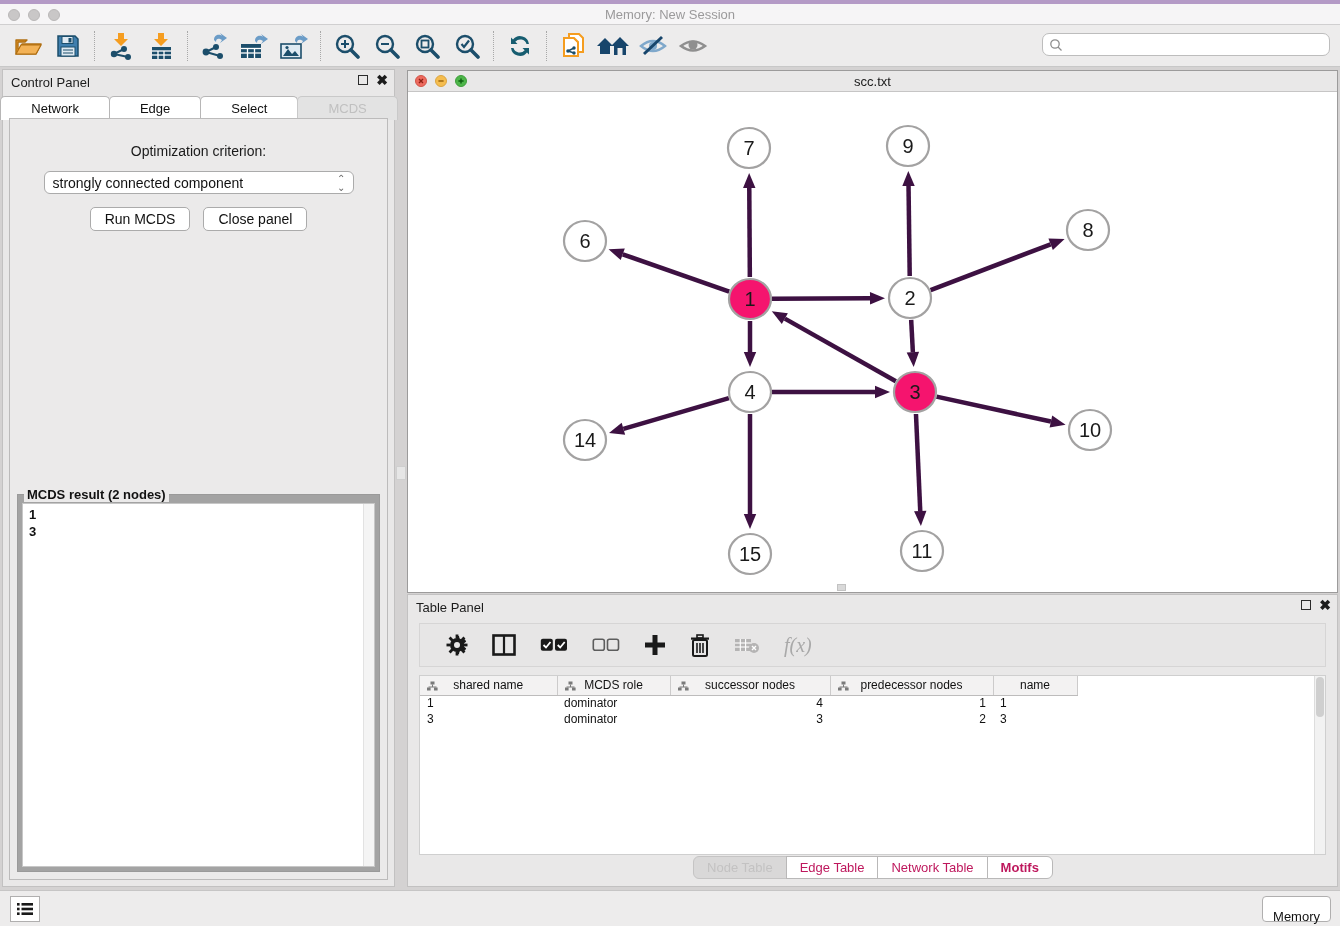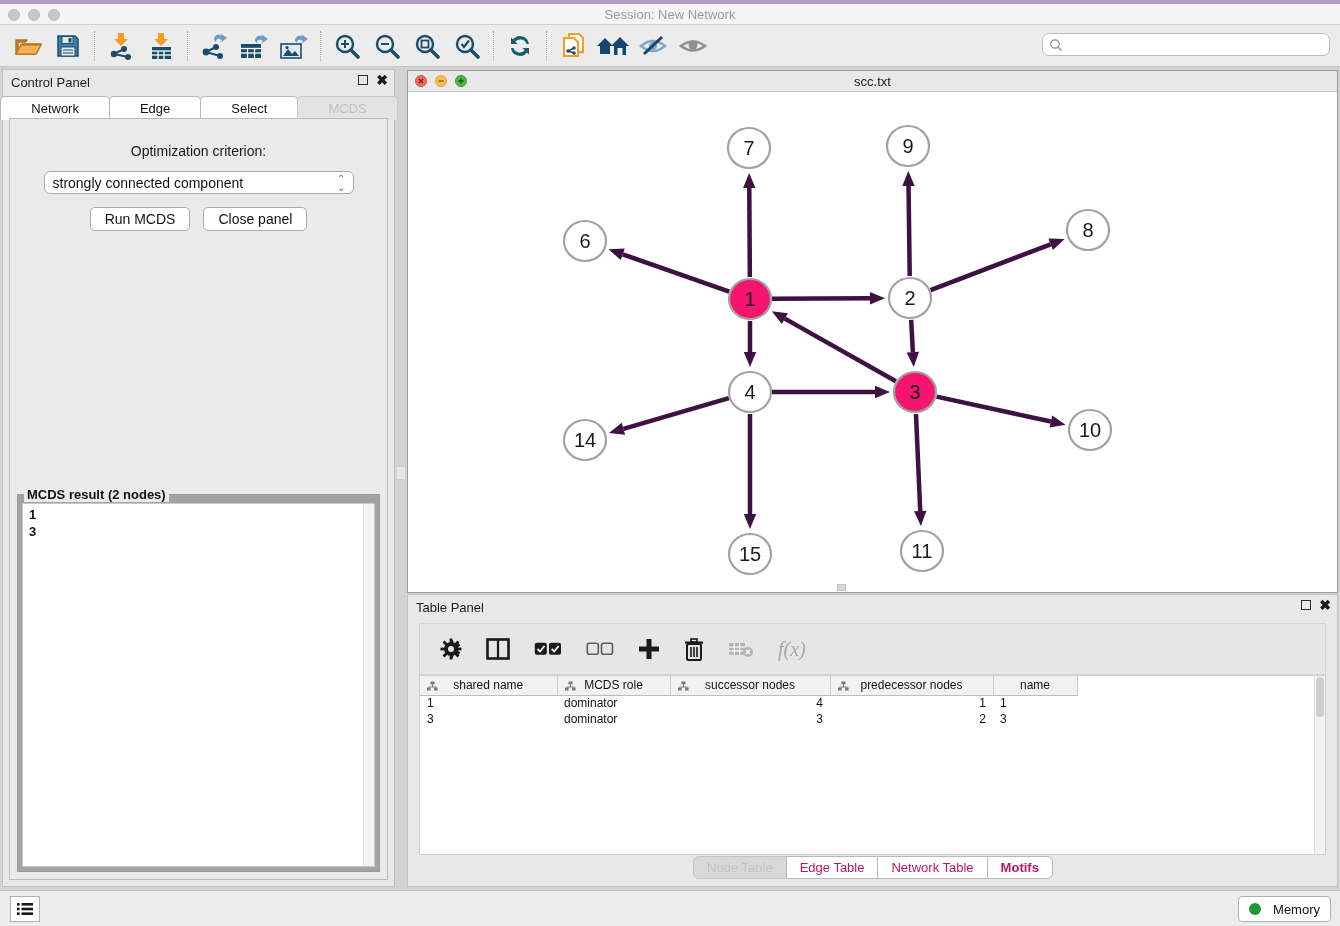--- a/index.html
+++ b/index.html
@@ -49,55 +49,55 @@
   .net-window { position:absolute; left:407px; top:70px; width:931px; height:523px; background:#fff; border:1px solid #9c9b9b; }
   .net-titlebar { height:21px; background:#e9e8e8; border-bottom:1px solid #c6c5c5; position:relative; }
   .net-title { position:absolute; left:0; right:0; top:3px; text-align:center; font-size:13px; color:#1a1a1a; }
   .net-lights { position:absolute; left:7px; top:4px; display:flex; gap:8px; }
   .net-canvas { position:absolute; left:0; top:21px; right:0; bottom:0; background:#fff; }
   .canvas-handle { position:absolute; bottom:1px; left:429px; width:9px; height:7px; background:#d9d9d9; border:1px solid #c2c2c2; }
   .left-grip { position:absolute; left:396px; top:466px; width:10px; height:14px; background:#e6e6e6; border:1px solid #cfcfcf; }
 
   
   .table-panel { position:absolute; left:407px; top:594px; width:931px; height:293px; background:#e9e8e8; border:1px solid #c2c1c1; }
-  .tp-toolbar { position:absolute; left:11px; right:11px; top:28px; height:52px; background:#e7e6e6; border:1px solid #d6d5d5; display:flex; align-items:center; padding-left:20px; gap:24px; }
+  .tp-toolbar { position:absolute; left:11px; right:11px; top:28px; height:44px; background:#e7e6e6; border:1px solid #d6d5d5; display:flex; align-items:center; padding-left:26px; gap:24px; }
   .tp-icon { display:flex; align-items:center; justify-content:center; }
   .fx { font-family:"Liberation Serif", serif; font-style:italic; font-size:20px; color:#a9a9a9; }
   .tbl-wrap { position:absolute; left:11px; right:11px; top:80px; bottom:31px; background:#fff; border:1px solid #cfcfcf; overflow:hidden; }
   .tbl-scroll { position:absolute; right:0; top:0; bottom:0; width:11px; background:#f2f2f2; border-left:1px solid #ddd; }
   .tbl-scroll .thumb { position:absolute; top:1px; left:1px; right:1px; height:40px; background:#cfcfcf; border-radius:4px; }
   table.grid { border-collapse:collapse; table-layout:fixed; }
   table.grid th { background:#f3f2f2; border-right:1px solid #cccbcb; border-bottom:1px solid #bdbcbc; font-size:12px; font-weight:normal; color:#111; height:19px; text-align:center; position:relative; }
   table.grid th .tree-ico { position:absolute; left:7px; top:5px; }
   table.grid td { font-size:12px; color:#111; height:16px; padding:0 7px; white-space:nowrap; }
   td.al { text-align:left; } td.ar { text-align:right; }
 
   .tp-tabs { position:absolute; left:0; right:0; bottom:7px; display:flex; justify-content:center; }
   .tp-tab { font-size:13px; padding:3px 13px; background:#fff; border:1px solid #b9b8b8; margin-right:-1px; color:#be185d; }
   .tp-tab:first-child { border-radius:6px 0 0 6px; }
   .tp-tab:last-child { border-radius:0 6px 6px 0;font-weight:bold; }
   .tp-tab.disabled-selected { background:#d9d8d8; color:#c3c2c2; border-color:#c5c4c4; }
 
   
   .statusbar { position:absolute; left:0; top:890px; width:1340px; height:36px; background:#edecec; border-top:1px solid #c6c5c5; }
   .list-btn { position:absolute; left:10px; top:5px; width:30px; height:26px; background:#fff; border:1px solid #b0afaf; display:flex; align-items:center; justify-content:center; }
-  .memory-btn { position:absolute; right:9px; top:5px; height:26px; background:#fff; border:1px solid #b0afaf; border-radius:4px; display:flex; align-items:center; gap:12px; padding:0 10px; font-size:13px; color:#111; }
+  .memory-btn { position:absolute; right:9px; top:5px; height:26px; background:#fff; border:1px solid #b0afaf; border-radius:4px; display:flex; align-items:center; gap:12px; padding:0 10px; font-size:13px; color:#111;flex-direction:column; }
   .mem-dot { width:12px; height:12px; border-radius:50%; }
 </style>
 </head>
 <body>
 
 <div class="top-strip"></div>
 <div class="titlebar">
   <div class="lights">
     <span class="light"></span>
     <span class="light"></span>
     <span class="light"></span>
   </div>
-  <div class="title">Session: New Network</div>
+  <div class="title">Memory: New Session</div>
 </div>
 
 <div class="toolbar">
   <div class="tb-btn">
     <svg width="28" height="24" viewBox="0 0 28 24">
       <path d="M2 6 L2 20 L22 20 L27 10 L8 10 L5 15 L4 15 L4 8 L11 8 L13 6 Z" fill="#e9992a" stroke="#b06f12" stroke-width="1.4" stroke-linejoin="round"></path>
       <path d="M2 20 L7 11 L27 11 L22 20 Z" fill="#f3b256" stroke="#b06f12" stroke-width="1.2"></path>
     </svg>
   </div>
   <div class="tb-btn">

